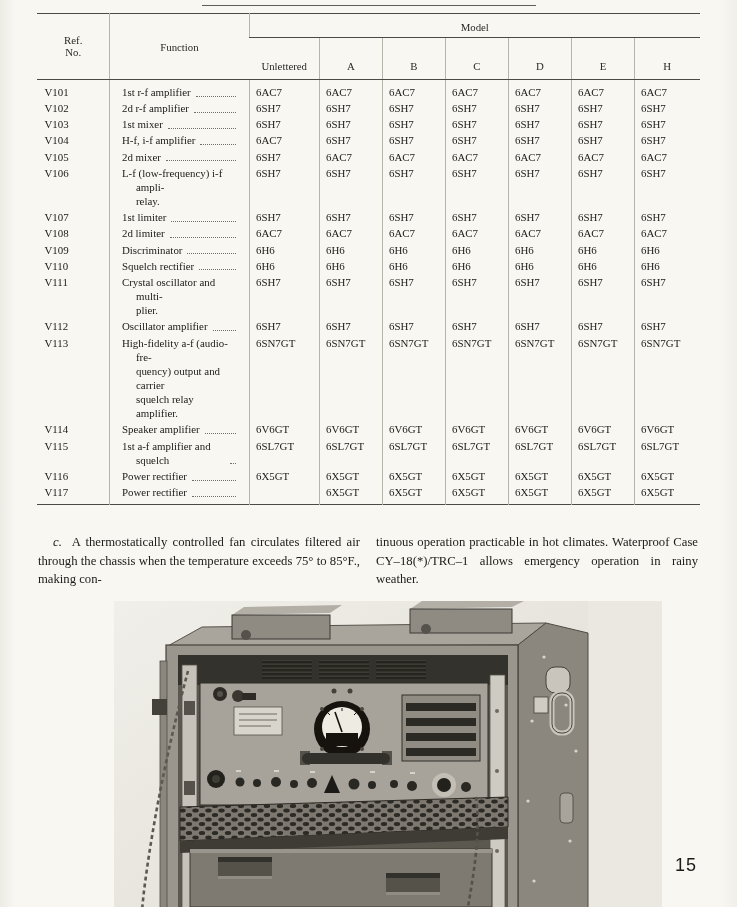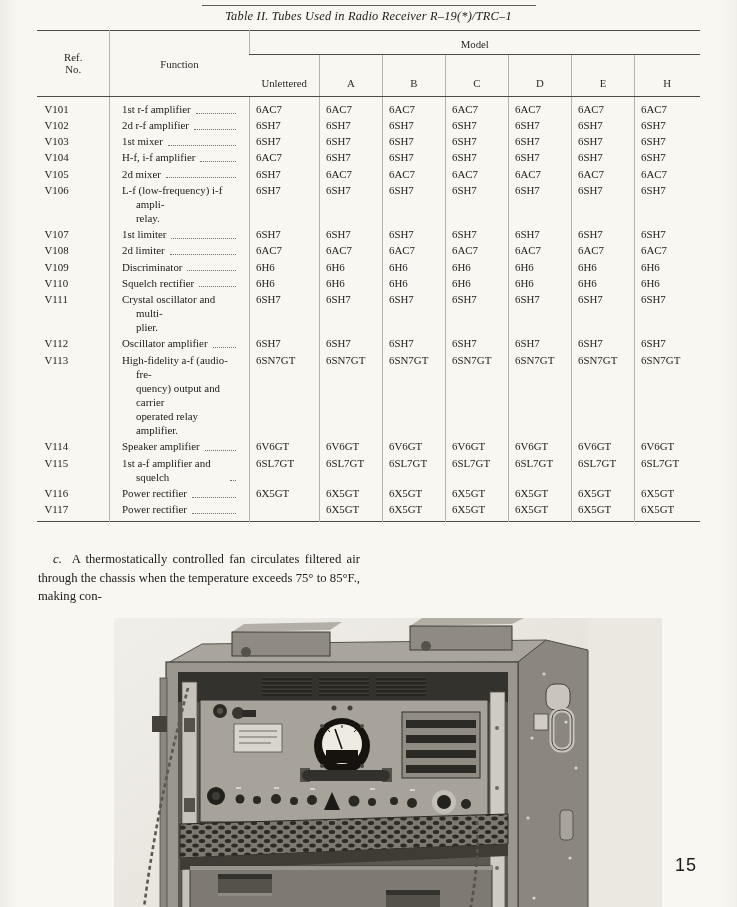--- a/index.html
+++ b/index.html
@@ -44,21 +44,20 @@
   .figure{position:relative;width:548px;height:382px;margin:13px 0 0 114px;}
   .figure svg{display:block;}
   .page-number{position:absolute;right:40px;top:855px;font-family:"Liberation Sans",sans-serif;font-size:18px;letter-spacing:1px;color:#1c1b18;}
 </style>
 </head>
 <body>
 
 <div class="page">
 
   <div class="title-rule"></div>
-  <div class="table-title">Table II. Tubes Used in Radio Receiver R–19(*)/TRC–1</div>
 
   <table class="tubes">
     <colgroup>
       <col style="width:72px">
         <col style="width:140px">
         <col style="width:70px">
       <col style="width:63px">
         <col style="width:63px">
         <col style="width:63px">
       <col style="width:63px">
@@ -274,21 +273,21 @@
           <td class="val-cell">6SH7</td>
           <td class="val-cell">6SH7</td>
           <td class="val-cell">6SH7</td>
         </tr>
         <tr>
           <td class="ref-cell">V113</td>
           <td class="fn-cell">
             <div class="fnwrap">
               <span class="fn-text">High-fidelity a-f (audio-fre-
 quency) output and carrier
-operated relay amplifier.</span>
+squelch relay amplifier.</span>
             </div>
           </td>
           <td class="val-cell">6SN7GT</td>
           <td class="val-cell">6SN7GT</td>
           <td class="val-cell">6SN7GT</td>
           <td class="val-cell">6SN7GT</td>
           <td class="val-cell">6SN7GT</td>
           <td class="val-cell">6SN7GT</td>
           <td class="val-cell">6SN7GT</td>
         </tr>
@@ -356,20 +355,23 @@
           <td class="val-cell">6X5GT</td>
           <td class="val-cell">6X5GT</td>
         </tr>
       </tbody>
   </table>
 
   <div class="cols">
     <div class="col">
       <p class="p-indent"><span class="marker">c.</span>&nbsp;
         <span>A thermostatically controlled fan circulates filtered air through the chassis when the temperature exceeds 75° to 85°F., making con-</span></p>
+    </div>
+    <div class="col">
+      <p><span>tinuous operation practicable in hot climates. Waterproof Case CY–18(*)/TRC–1 allows emergency operation in rainy weather.</span></p>
     </div>
   </div>
 
   <div class="figure">
     <svg viewBox="0 0 548 382" width="548" height="382" xmlns="http://www.w3.org/2000/svg">
       <defs>
         <linearGradient id="bg" x1="0" y1="0" x2="1" y2="1">
           <stop offset="0" stop-color="#f1efe9"></stop>
             <stop offset="1" stop-color="#dbd8d0"></stop>
         </linearGradient>

